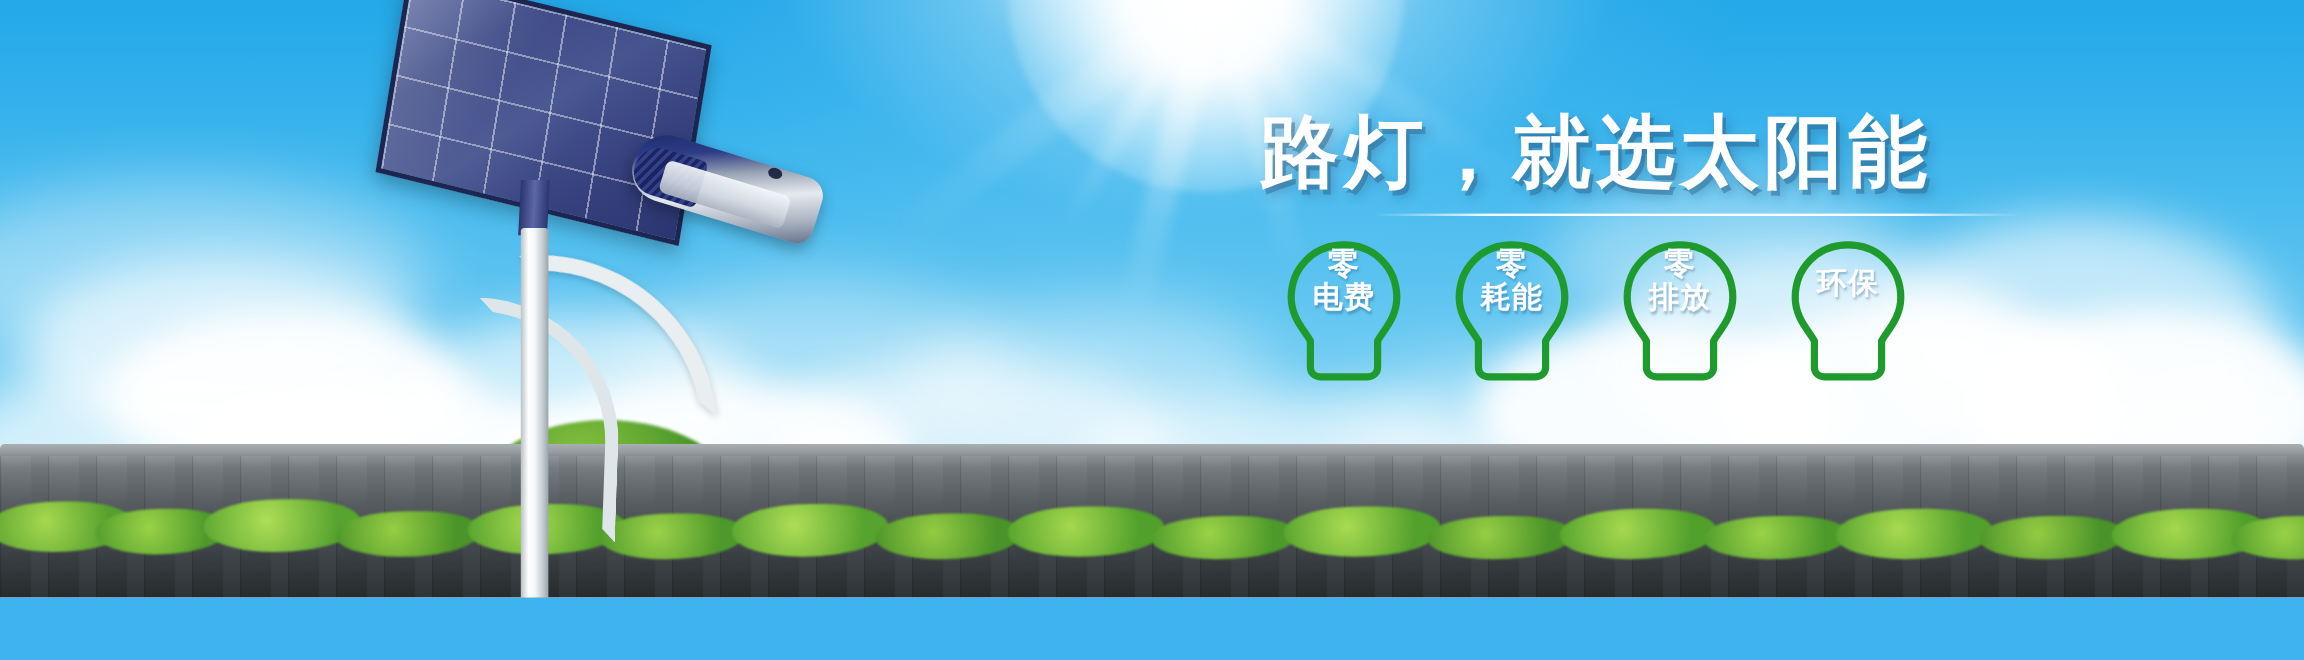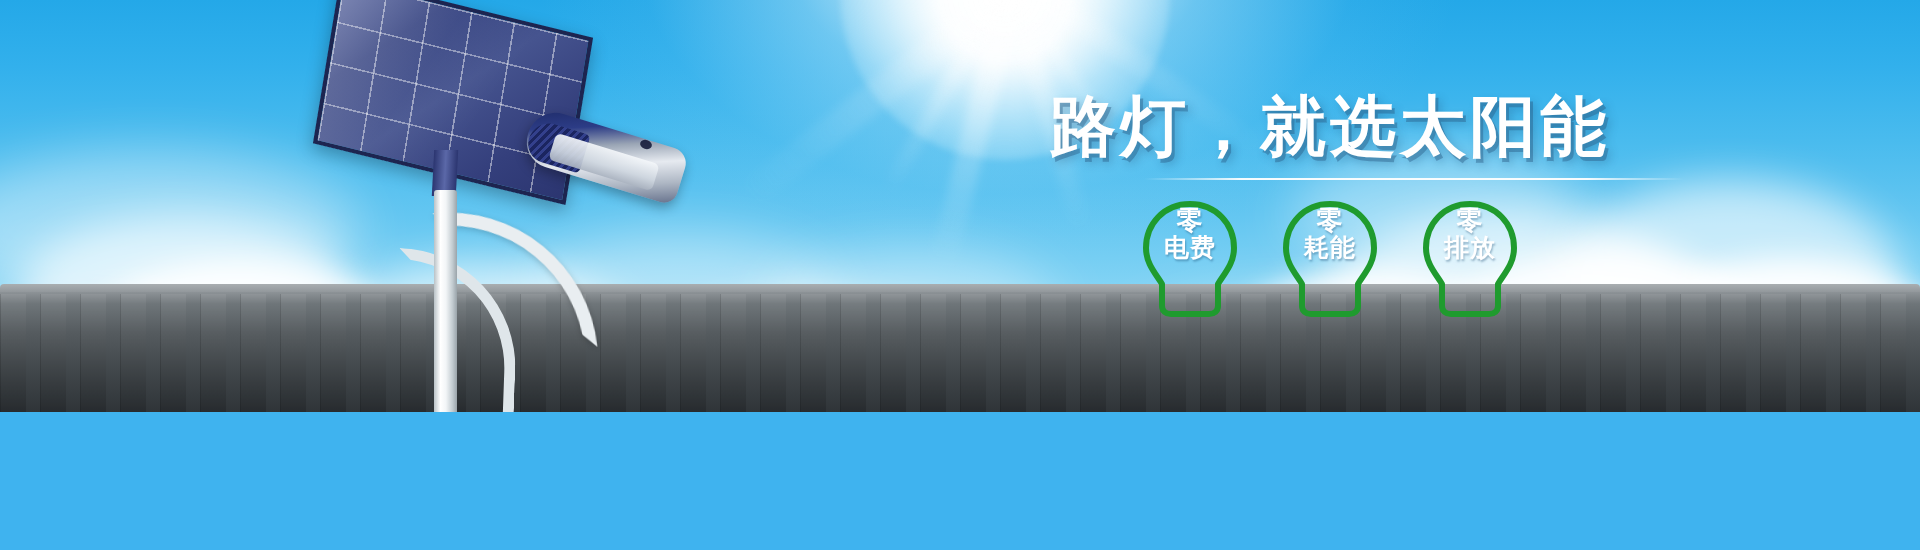--- a/index.html
+++ b/index.html
@@ -5,21 +5,21 @@
 <style>
   * { margin:0; padding:0; box-sizing:border-box; }
   html,body { width:1920px; height:550px; overflow:hidden; }
   body {
     font-family:"DejaVu Sans","Liberation Sans",sans-serif;
     background:#3fb3ef;
   }
 
   .banner {
     position:relative;
-    width:1920px; height:412px;
+    width:1920px; height:498px;
     overflow:hidden;
     background:
       radial-gradient(ellipse 620px 420px at 52% -12%, rgba(255,255,255,0.98) 0%, rgba(255,255,255,0.72) 16%, rgba(190,232,250,0.45) 34%, rgba(120,205,245,0.10) 58%, rgba(90,195,240,0) 75%),
       linear-gradient(180deg,#24a8e8 0%, #32b0ec 16%, #49bbee 34%, #63c6f1 52%, #7fd2f4 68%, #9adcf6 82%, #b6e6f9 94%, #cfeefb 100%);
   }
 
   
   .sun-core {
     position:absolute; left:840px; top:-170px; width:330px; height:330px;
     border-radius:50%;
@@ -332,18 +332,27 @@
       <div class="badge">
         <svg width="100" height="120" viewBox="0 0 100 120">
           <path d="M50 6 C76 6 94 26 94 50 C94 66 84 76 78 86 L78 108 C78 113 74 116 69 116 L31 116 C26 116 22 113 22 108 L22 86 C16 76 6 66 6 50 C6 26 24 6 50 6 Z" fill="none" stroke="#1f9b2e" stroke-width="6" stroke-linejoin="round"></path>
         </svg>
         <div class="btxt">
           <span class="z">零</span>
           <span>排放</span>
         </div>
       </div>
 
+      <div class="badge">
+        <svg width="100" height="120" viewBox="0 0 100 120">
+          <path d="M50 6 C76 6 94 26 94 50 C94 66 84 76 78 86 L78 108 C78 113 74 116 69 116 L31 116 C26 116 22 113 22 108 L22 86 C16 76 6 66 6 50 C6 26 24 6 50 6 Z" fill="none" stroke="#1f9b2e" stroke-width="6" stroke-linejoin="round"></path>
+        </svg>
+        <div class="btxt" style="top:24px;">
+          <span class="z"></span>
+          <span>环保</span>
+        </div>
+      </div>
 
     </div>
 
 
   </div>
 </div>
 
 </body></html>

